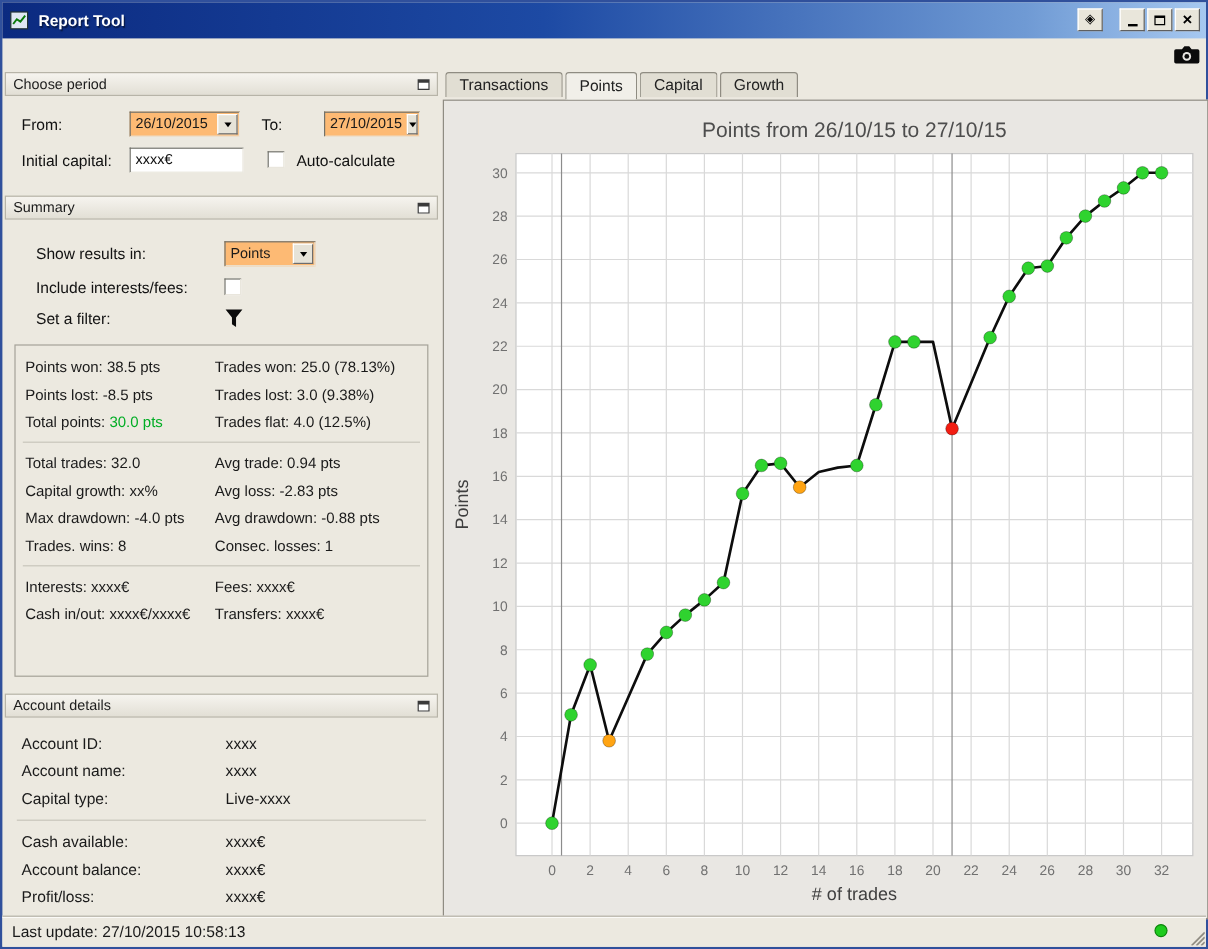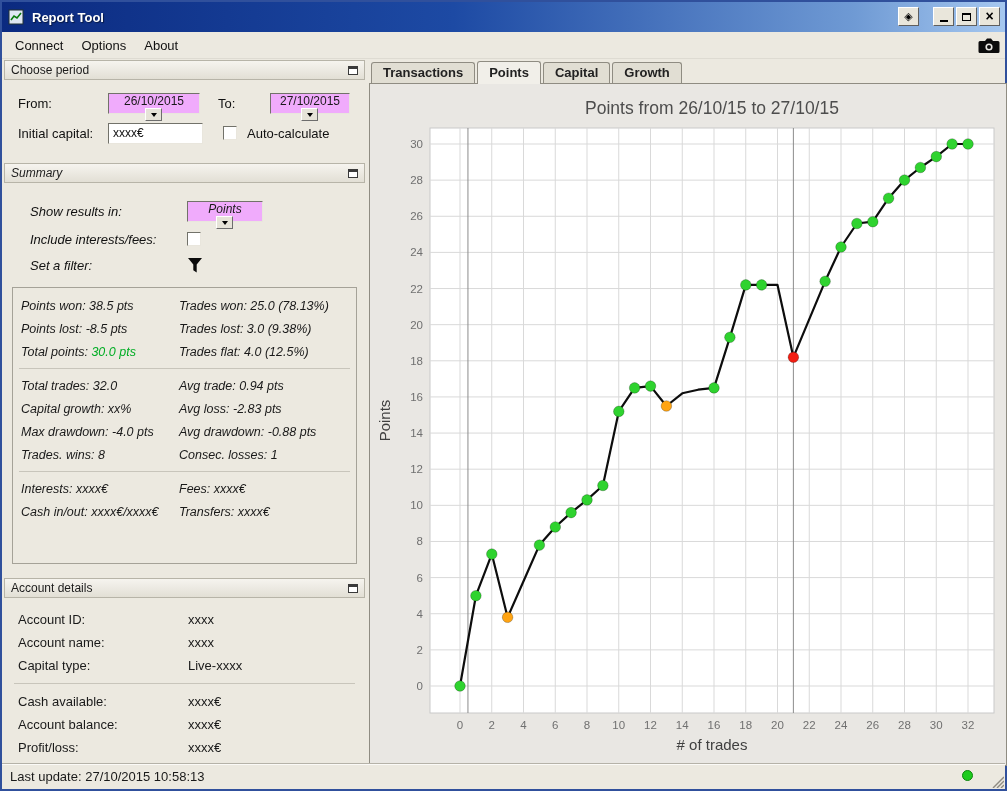--- a/index.html
+++ b/index.html
@@ -32,21 +32,21 @@
   .dock { position:absolute; left:2px; width:361px; background:#ece9e0; }
   .dock-titlebar { height:20px; background:linear-gradient(#f6f4ef,#e2dfd5); border:1px solid #b7b4a8;
     display:flex; align-items:center; padding:0 6px; font-size:12px; color:#1c1c1c; position:relative; }
   .float-icon { position:absolute; right:6px; top:5px; width:10px; height:9px; border:1px solid #3a3a3a; border-top:3px solid #3a3a3a; background:#fff; }
 
   .form-row { display:flex; align-items:center; height:24px; margin-top:8px; }
   .lbl { font-size:13px; color:#111; }
 
   .field { background:#fff; border:1px solid; border-color:#72726a #e9e6dd #e9e6dd #72726a; height:21px;
     font-family:"Liberation Sans", sans-serif; font-size:12px; padding:1px 4px; color:#111; }
-  .combo { display:flex; align-items:center; background:#f0abfc; border:1px solid; border-color:#72726a #e9e6dd #e9e6dd #72726a; height:21px;flex-direction:column; }
+  .combo { display:flex; align-items:center; background:#fdba74; border:1px solid; border-color:#72726a #e9e6dd #e9e6dd #72726a; height:21px; }
   .combo .combo-text { flex:1; font-size:12px; padding:0 4px; white-space:nowrap; }
   .arrow-btn { width:17px; height:17px; margin-right:1px; background:#e6e3d8; border:1px solid; border-color:#ffffff #6d6d6d #6d6d6d #ffffff;
     display:flex; align-items:center; justify-content:center; }
   .arrow-btn::after { content:''; border:3.5px solid transparent; border-top:4.5px solid #000; margin-top:4px; }
   .checkbox { width:14px; height:14px; background:#fff; border:1px solid; border-color:#72726a #e9e6dd #e9e6dd #72726a; }
 
   .stats-box { position:absolute; left:8px; width:345px; border:1px solid #a5a298; padding:6px 0; }
   .stats-row { display:flex; height:23px; align-items:center; font-size:12.5px; }
   .stats-cell.left  { width:162px; padding-left:8px; }
   .stats-cell.right { flex:1; padding-left:4px; }
@@ -58,21 +58,21 @@
 
   
   .statusbar { position:absolute; left:0; bottom:0; width:100%; height:26px; border-top:1px solid #b5b2a8;
     box-shadow:inset 0 1px 0 #fbfaf7; display:flex; align-items:center; padding-left:8px; font-size:13px; background:#ece9e0; }
   .conn-dot { position:absolute; right:32px; bottom:8px; width:11px; height:11px; border-radius:50%;
     border:1px solid #0c860c; }
   .size-grip { position:absolute; right:1px; bottom:1px; width:13px; height:13px; }
 
   
   .right-panel { position:absolute; left:367px; top:58px; width:638px; height:706px; }
-  .tabbar { display:flex; align-items:flex-end; height:23px; padding-left:2px; position:relative; z-index:2;font-weight:bold; }
+  .tabbar { display:flex; align-items:flex-start; height:23px; padding-left:2px; position:relative; z-index:2; }
   .tab { height:21px; line-height:20px; padding:0 11px; background:#e1ded3; border:1px solid #8f8c82; border-bottom:none;
     border-radius:3px 3px 0 0; margin-right:2px; font-size:13px; color:#222; position:relative; top:0; }
   .tab.active { background:#f1efe9; height:23px; line-height:22px; margin-bottom:-1px; z-index:3; }
   .tab-frame { position:absolute; left:0; top:23px; width:638px; height:683px; border:1px solid #8f8c82; background:#e9e7e3; overflow:hidden; }
   #chart-svg { display:block; }
   #chart-svg text { font-family:"Liberation Sans", sans-serif; }
 </style>
 </head>
 <body>
 
@@ -93,25 +93,20 @@
         </div>
       <div class="wbtn">
           <span class="glyph-max"></span>
         </div>
       <div class="wbtn">
           <span class="glyph-close">×</span>
         </div>
     </div>
   </div>
 
-  <div class="menubar" id="menubar">
-      <span class="menu-item">Connect</span>
-      <span class="menu-item">Options</span>
-      <span class="menu-item">About</span>
-    </div>
 
   <button class="camera-btn">
     <svg width="22" height="17" viewBox="0 0 22 17">
       <path d="M2 4 h5 l2-2.5 h4 l2 2.5 h5 a1.5 1.5 0 0 1 1.5 1.5 v9 a1.5 1.5 0 0 1 -1.5 1.5 h-18 a1.5 1.5 0 0 1 -1.5 -1.5 v-9 a1.5 1.5 0 0 1 1.5 -1.5 z" fill="#0b0b0b"></path>
       <circle cx="11" cy="10" r="3.6" fill="#e9e7e3"></circle>
       <circle cx="11" cy="10" r="2" fill="#0b0b0b"></circle>
     </svg>
   </button>
 
   <section class="dock" style="top:58px; height:101px;">
@@ -132,21 +127,21 @@
       </div>
     </div>
     <div class="form-row" style="padding-left:14px; margin-top:6px;">
       <span class="lbl" style="width:90px;">Initial capital:</span>
       <input class="field" style="width: 95px;" value="xxxx€">
       <span class="checkbox" style="margin-left:20px;"></span>
       <span class="lbl" style="margin-left:10px;">Auto-calculate</span>
     </div>
   </section>
 
-  <section class="dock" style="top:161px; height:412px;font-style:italic;">
+  <section class="dock" style="top:161px; height:412px;">
     <div class="dock-titlebar">
       <span>Summary</span>
       <span class="float-icon"></span>
     </div>
     <div class="form-row" style="padding-left:26px; margin-top:16px;">
       <span class="lbl" style="width:157px;">Show results in:</span>
       <div class="combo" style="width:76px;">
         <span class="combo-text">Points</span>
         <span class="arrow-btn"></span>
       </div>

